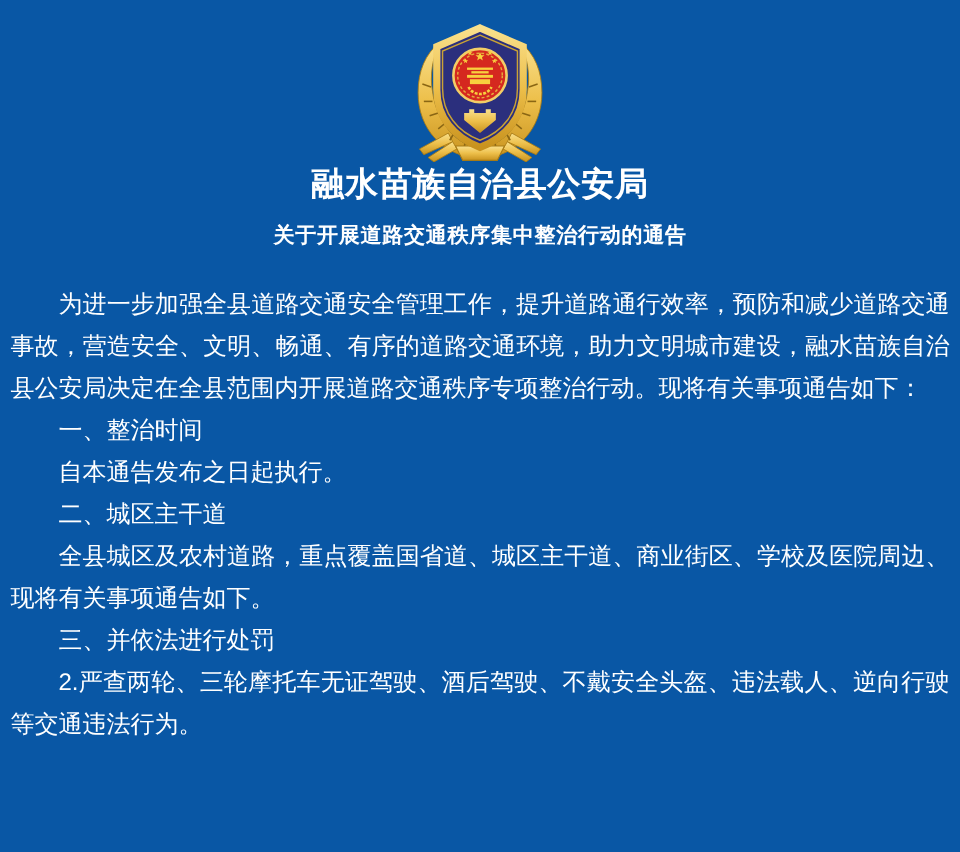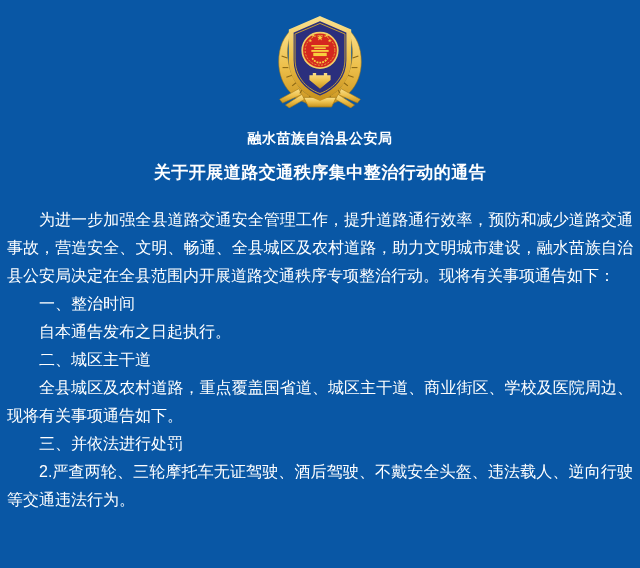--- a/index.html
+++ b/index.html
@@ -12,31 +12,31 @@
     background:var(--bg);
     font-family:"Liberation Sans","DejaVu Sans",sans-serif;
     color:var(--text);
   }
   .page{width:640px;height:568px;position:relative;}
   .badge-wrap{
     padding-top:8px;
     display:flex;justify-content:center;
   }
   .org-title{
-    margin:20px 0 0 0;
+    margin:4px 0 0 0;
     text-align:center;
-    font-size:14px;
+    font-size:22px;
     font-weight:700;
     letter-spacing:0.5px;
     line-height:21px;
   }
   .doc-title{
     margin:13px 0 0 0;
     text-align:center;
-    font-size:17px;
+    font-size:14px;
     font-weight:700;
     letter-spacing:0.5px;
     line-height:21px;
   }
   .notice-body{
     margin-top:23px;
     padding:0 7px;
     font-size:16px;
     line-height:28px;
     text-align:justify;
@@ -119,21 +119,21 @@
       </g>
 
       <path d="M39 70 h3.5 v-2.5 h3.5 v2.5 h8 v-2.5 h3.5 v2.5 h3.5 v5 L50 84 L39 75 Z" fill="url(#gold)"></path>
     </svg>
   </div>
 
   <h1 class="org-title">融水苗族自治县公安局</h1>
   <h2 class="doc-title">关于开展道路交通秩序集中整治行动的通告</h2>
 
   <div class="notice-body">
-      <p>为进一步加强全县道路交通安全管理工作，提升道路通行效率，预防和减少道路交通事故，营造安全、文明、畅通、全县城区及农村道路，助力文明城市建设，融水苗族自治县公安局决定在全县范围内开展道路交通秩序专项整治行动。现将有关事项通告如下：</p>
+      <p>为进一步加强全县道路交通安全管理工作，提升道路通行效率，预防和减少道路交通事故，营造安全、文明、畅通、有序的道路交通环境，助力文明城市建设，融水苗族自治县公安局决定在全县范围内开展道路交通秩序专项整治行动。现将有关事项通告如下：</p>
       <p>一、整治时间</p>
       <p>自本通告发布之日起执行。</p>
       <p>二、城区主干道</p>
       <p>全县城区及农村道路，重点覆盖国省道、城区主干道、商业街区、学校及医院周边、现将有关事项通告如下。</p>
       <p>三、并依法进行处罚</p>
       <p>2.严查两轮、三轮摩托车无证驾驶、酒后驾驶、不戴安全头盔、违法载人、逆向行驶等交通违法行为。</p>
     </div>
 
 </div>
 

